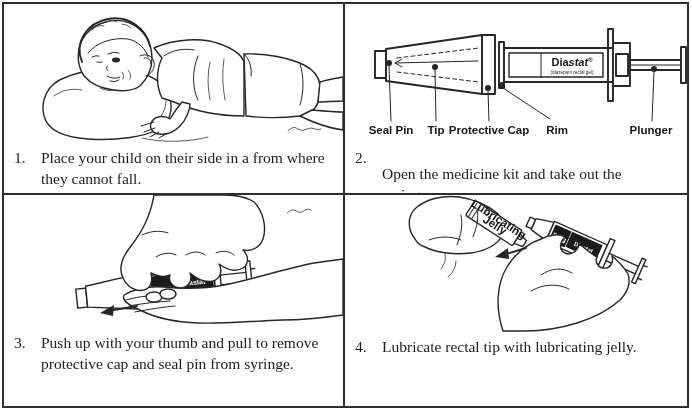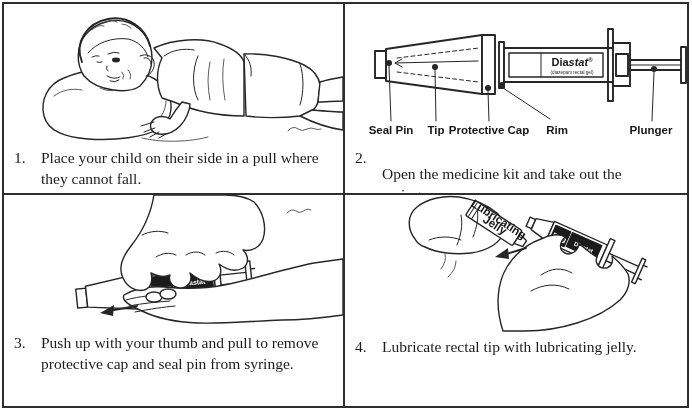--- a/index.html
+++ b/index.html
@@ -84,21 +84,21 @@
         <path class="thin" d="M240,50 C246,56 248,64 247,72"></path>
         <path class="thin" d="M296,60 C300,72 300,88 296,101"></path>
 
         <path class="fw" d="M316,78 C326,75 334,74 339,73 L339,97 C330,97 322,98 314,98 Z"></path>
         <path class="fw" d="M308,106 C320,107 332,108 339,108 L339,126 C324,124 308,118 296,112 Z"></path>
 
         <path class="lt" d="M284,127 q5,-6 10,-2 q4,3 9,0 q4,-2 8,0 q3,1 6,0"></path>
       </svg>
       <div class="caption cap1">
         <span class="num">1.</span>
-        <span class="txt">Place your child on their side in a pull where they cannot fall.</span>
+        <span class="txt">Place your child on their side in a from where they cannot fall.</span>
       </div>
     </div>
 
     <div class="panel tr">
       <svg class="illus" width="342" height="140" viewBox="0 0 342 140">
 
         <rect class="fw th2" x="30" y="47" width="11" height="27"></rect>
         <polygon class="fw th2" points="41,45 137,31 137,90 41,77"></polygon>
         <line class="thin" x1="52" y1="54" x2="134" y2="44" stroke-dasharray="4 3"></line>
         <line class="thin" x1="52" y1="68" x2="134" y2="78" stroke-dasharray="4 3"></line>

